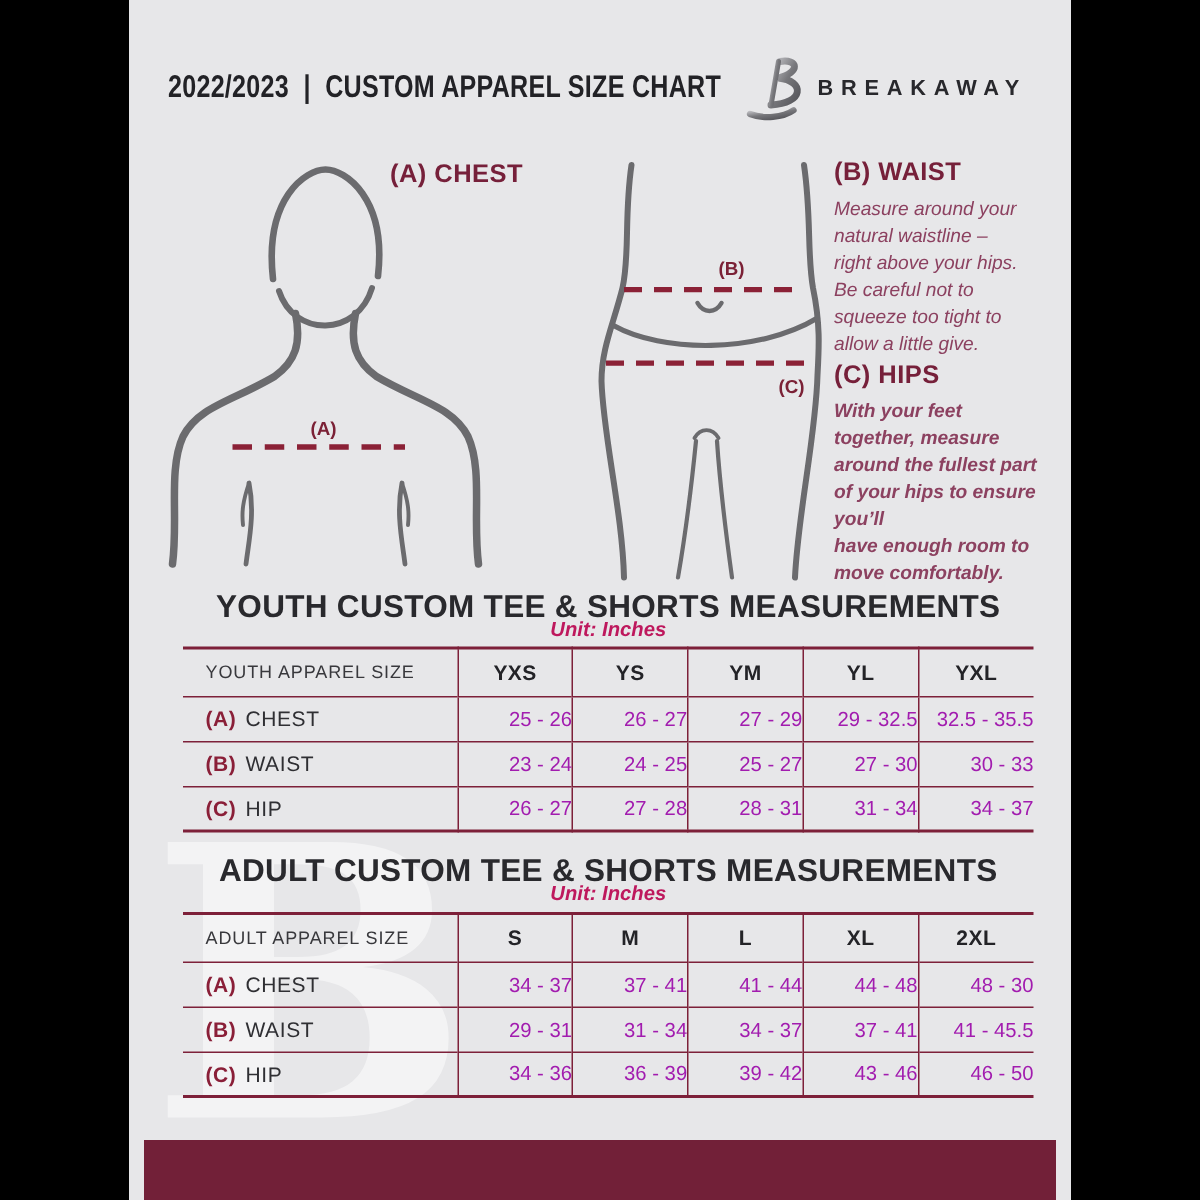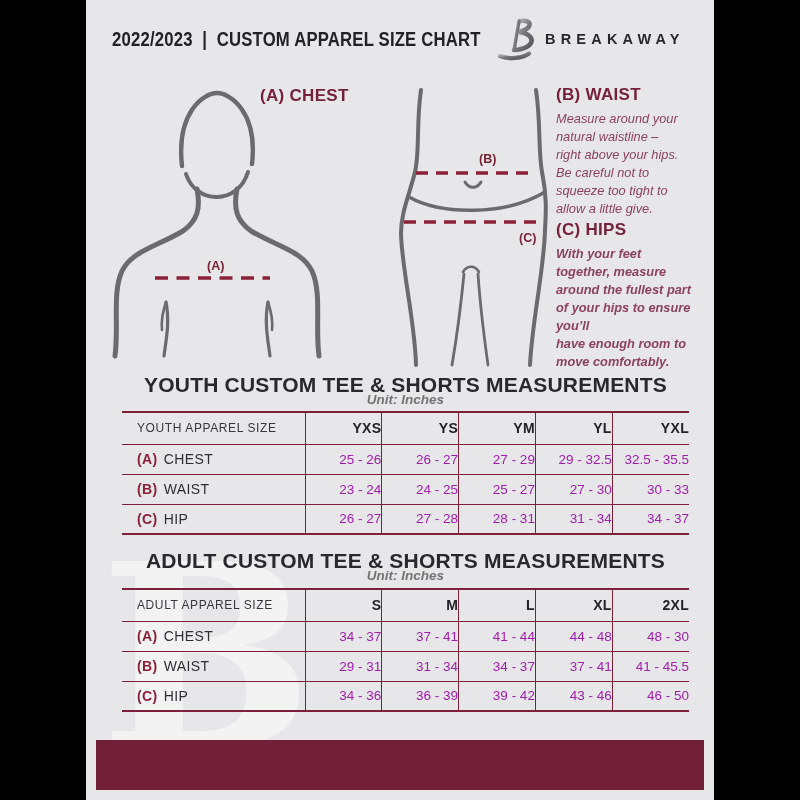--- a/index.html
+++ b/index.html
@@ -12,21 +12,21 @@
   }
   *{box-sizing:border-box;margin:0;padding:0;}
   html,body{width:800px;height:800px;}
   body{background:#000;position:relative;font-family:"Liberation Sans",sans-serif;overflow:hidden;}
   .letterbox{position:absolute;top:0;height:800px;background:#000;}
   #lbox-l{left:0;width:86px;}
   #lbox-r{left:714px;width:86px;}
   #doc{position:absolute;left:86px;top:0;width:628px;height:800px;background:var(--bg);overflow:hidden;}
   .watermark{position:absolute;left:14px;top:531px;font-family:"DejaVu Serif",serif;font-weight:bold;
     font-size:252px;line-height:1;color:#ffffff;opacity:.5;z-index:0;}
-  #content{position:absolute;inset:0;z-index:1;}
+  #content{position:absolute;inset:0;z-index:1;margin-top:20px;}
 
   
   .hdr-title{position:absolute;left:26px;top:27px;font-size:19px;font-weight:bold;color:#222226;
     white-space:pre;letter-spacing:.2px;transform:scale(.88,1.1);transform-origin:left top;}
   .logo{position:absolute;left:406px;top:15px;width:48px;height:48px;}
   .brand{position:absolute;left:459px;top:31px;font-size:14.5px;font-weight:bold;letter-spacing:5.2px;
     color:#28282c;white-space:nowrap;}
 
   
   .inst-head{position:absolute;font-size:17px;font-weight:bold;color:#76203a;letter-spacing:.3px;white-space:nowrap;}
@@ -39,30 +39,30 @@
   
   .fig{position:absolute;}
   #fig-torso{left:18px;top:76px;}
   #fig-lower{left:303px;top:84px;}
   .fig-label{font-family:"Liberation Sans",sans-serif;font-size:12.5px;font-weight:bold;fill:#7b2136;}
 
   
   .sec-title{position:absolute;left:36px;width:567px;text-align:center;font-size:21px;font-weight:bold;
     color:var(--ink);letter-spacing:.2px;}
   .sec-unit{position:absolute;left:36px;width:567px;text-align:center;font-size:13.5px;font-weight:bold;
-    font-style:italic;color:#737373;}
+    font-style:italic;color:#be185d;}
   #youth-title{top:373px;} #youth-unit{top:392px;}
   #adult-title{top:549px;} #adult-unit{top:568px;}
 
   
   table.size-table{position:absolute;left:36px;width:567px;border-collapse:collapse;table-layout:fixed;
     border-top:2px solid var(--maroon);border-bottom:2px solid var(--maroon);}
   #youth-table{top:411px;} #adult-table{top:588px;}
   col.c-lbl{width:183px;} col.c-val{width:76.8px;}
-  .size-table th{height:32px;font-weight:bold;font-size:14px;color:#232327;text-align:right;letter-spacing:.3px;}
+  .size-table th{height:32px;font-weight:bold;font-size:14px;color:#232327;text-align:center;letter-spacing:.3px;}
   .size-table td{height:30px;text-align:right;font-size:13.5px;color:#a21caf;border-top:1.5px solid var(--maroon);}
   .size-table th:not(:first-child),.size-table td:not(:first-child){border-left:1.5px solid var(--maroon);}
   .size-table th.lbl{font-weight:normal;text-align:left;padding-left:15px;font-size:12px;color:#38383c;letter-spacing:.6px;}
   .size-table td.lbl{text-align:left;padding-left:15px;font-size:14px;color:#2f2f33;letter-spacing:.4px;}
   .pfx{color:var(--maroon-bright);font-weight:bold;margin-right:6px;}
 
   
   .footer-bar{position:absolute;left:10px;top:740px;width:608px;height:50px;background:#722038;}
 </style>
 </head>

